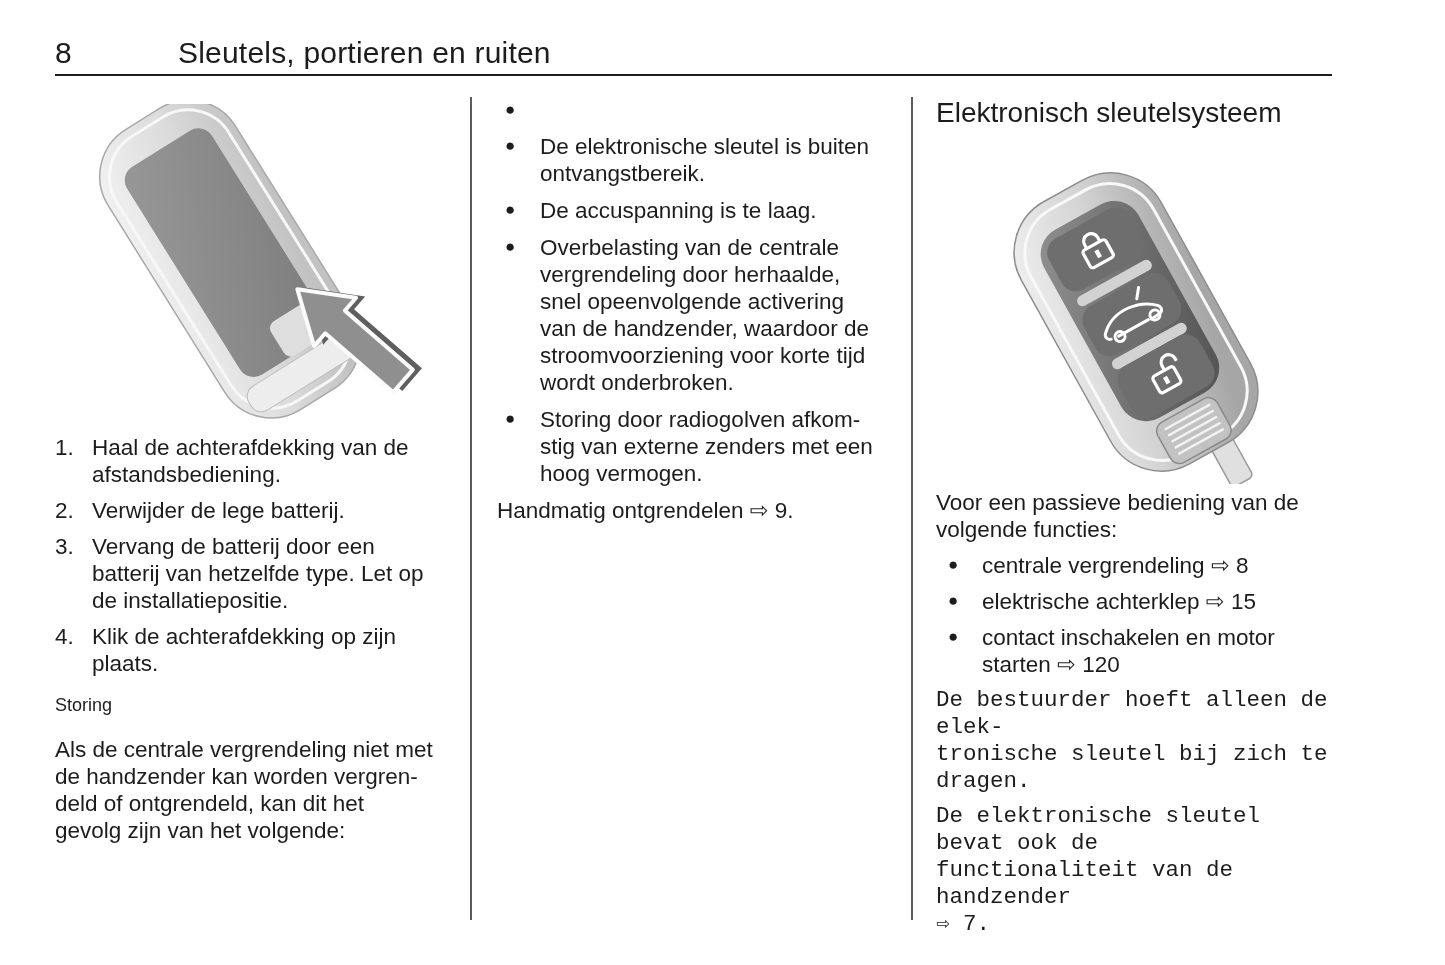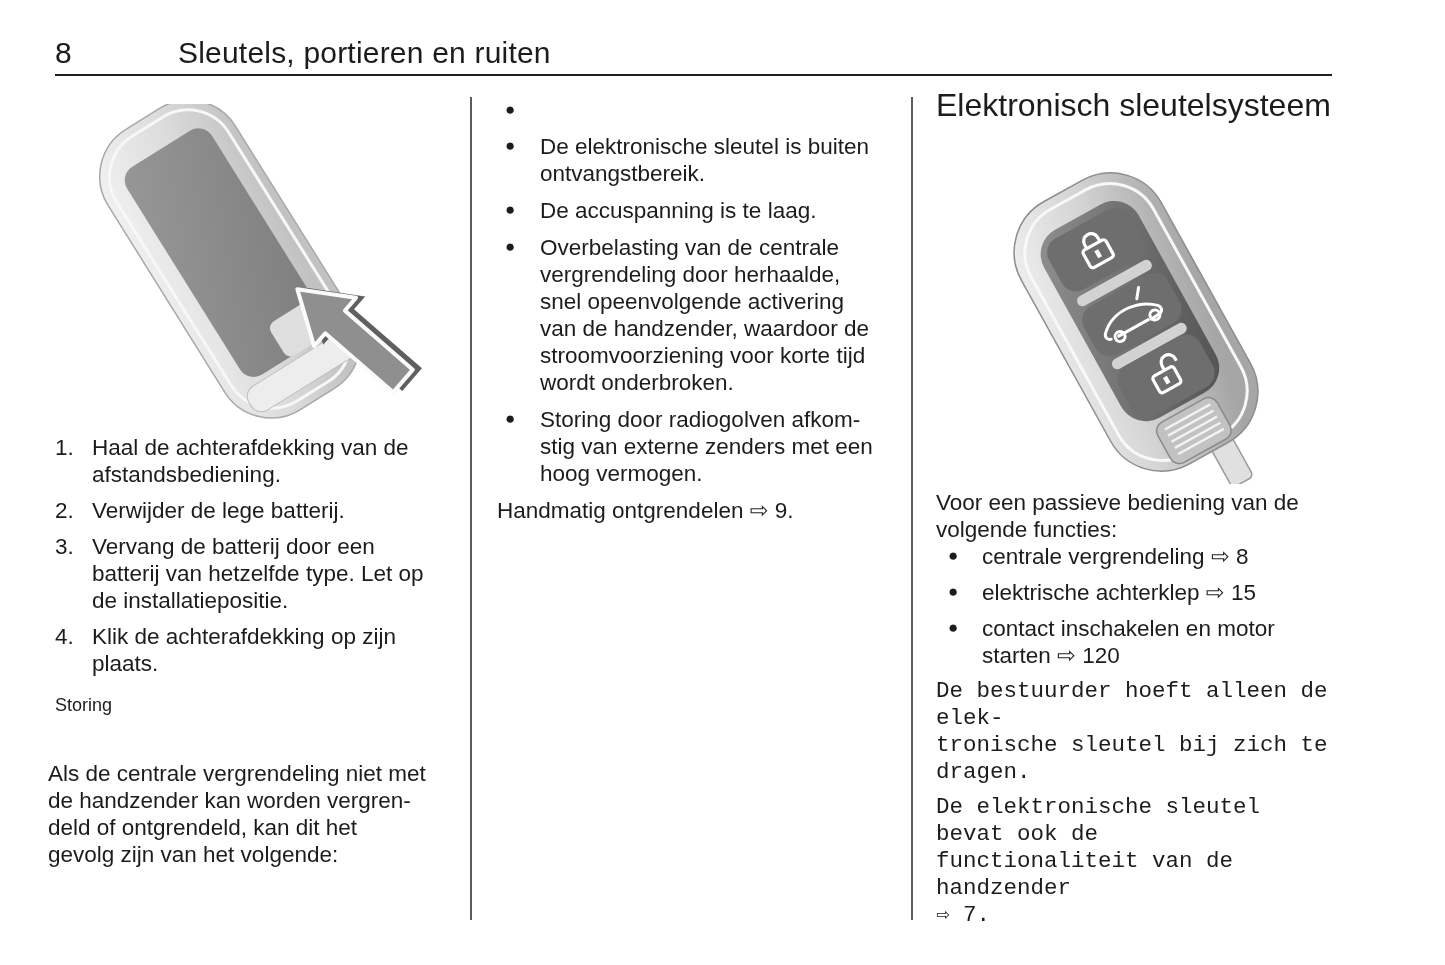--- a/index.html
+++ b/index.html
@@ -26,34 +26,34 @@
   .body-text { font-size:22.5px; line-height:27px; }
   .ml { white-space:pre-line; }
 
   
   .col1-image { left:55px; top:104px; width:393px; height:316px; }
   .col1-steps { left:55px; top:434px; width:400px; }
   .step { display:flex; margin-bottom:9px; }
   .step-num { width:37px; flex:none; }
   .step-text { flex:1; }
   .storing-heading { left:55px; top:690px; font-size:18px; line-height:31px; }
-  .col1-para { left:48px; top:736px; width:400px;margin-top:24px; }
+  .col1-para { left:55px; top:736px; width:400px; }
 
   
   .col2 { left:497px; top:97px; width:396px; }
   .bullet-item { display:flex; margin-bottom:10px; }
   .col2 .bullet-dot { width:35px; padding-left:8px; flex:none; font-size:17px; line-height:26px; }
   .bullet-text { flex:1; }
   .col2-reference { margin-top:6px; }
 
   
-  .col3-heading { left:936px; top:87px; font-size:32px; line-height:36px; }
+  .col3-heading { left:936px; top:95px; font-size:28px; line-height:36px; }
   .col3-image { left:936px; top:162px; width:396px; height:322px; }
   .col3-flow { left:936px; top:489px; width:400px; }
-  .col3-flow .intro { }
+  .col3-flow .intro { margin-bottom:9px; }
   .col3-flow .bullet-item { margin-bottom:9px; }
   .col3-flow .bullet-dot { width:34px; padding-left:12px; flex:none; font-size:17px; line-height:26px; }
   .col3-flow .para { margin-top:8px;font-family:Liberation Mono, monospace; }
 
   svg { display:block; }
 </style>
 </head>
 <body>
 
 <div class="page">

